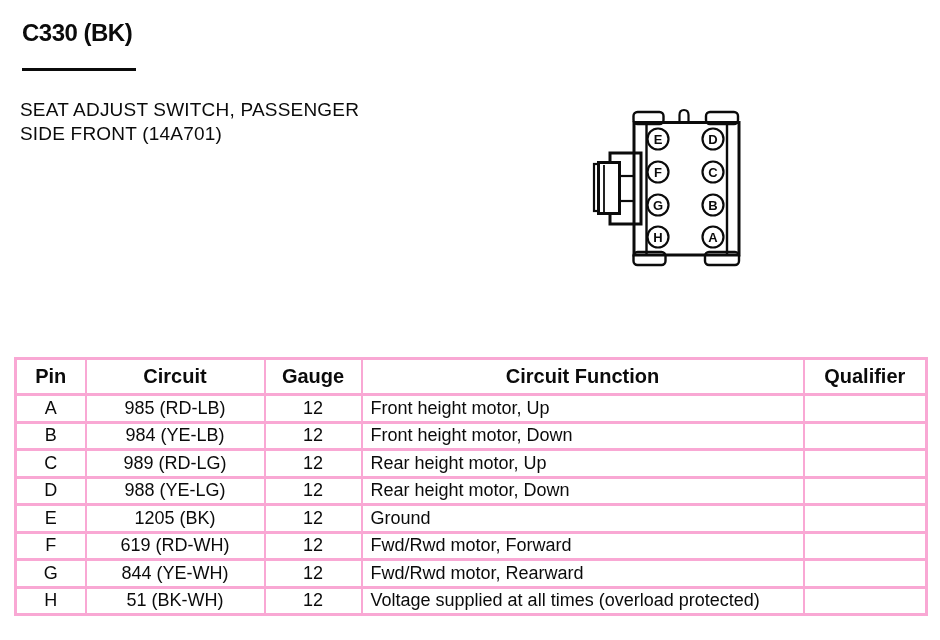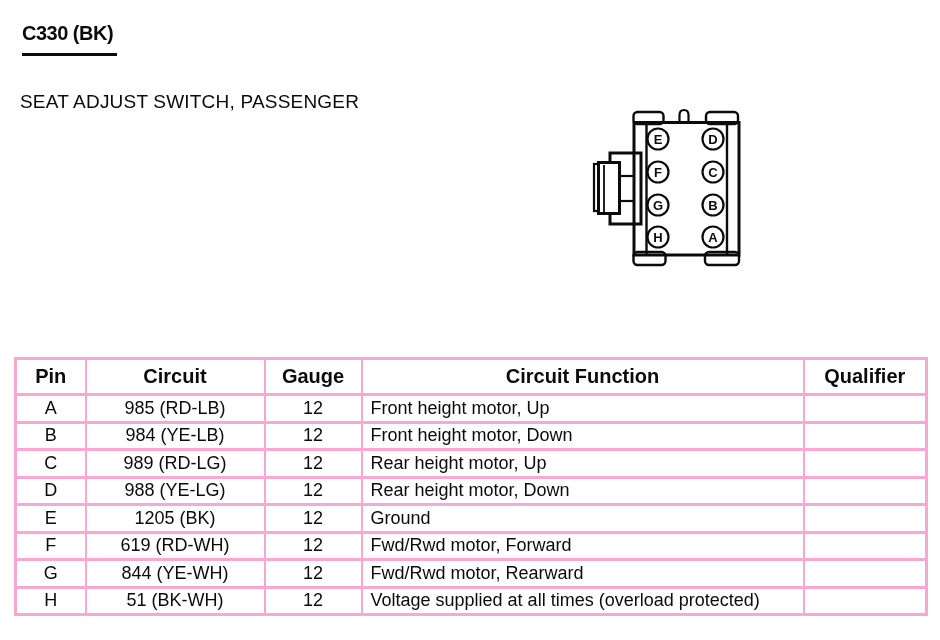--- a/index.html
+++ b/index.html
@@ -10,42 +10,42 @@
     height: 640px;
     background: #ffffff;
     overflow: hidden;
     font-family: "Liberation Sans", sans-serif;
     color: #0b0b0b;
   }
   .connector-id {
     position: absolute;
     left: 22px;
     top: 19px;
-    font-size: 20px;
+    font-size: 24px;
     font-weight: bold;
     line-height: 28px;
     letter-spacing: -0.5px;
     border-bottom: 3px solid #0b0b0b;
-    padding-bottom: 6px;
+    padding-bottom: 21px;
     padding-right: 4px;
     display: inline-block;
   }
   .part-number {
     position: absolute;
     left: 20px;
     top: 64px;
     font-size: 27px;
     font-weight: bold;
     line-height: 30px;
     letter-spacing: -0.5px;
   }
   .description {
     position: absolute;
     left: 20px;
-    top: 90px;
+    top: 98px;
     font-size: 19px;
     line-height: 23.5px;
     letter-spacing: 0.2px;
   }
   .connector-svg {
     position: absolute;
     left: 560px;
     top: 95px;
     width: 220px;
     height: 185px;
@@ -101,20 +101,21 @@
 </head>
 <body>
 
 <div class="page">
 
   <div class="connector-id">C330 (BK)</div>
 
 
   <div class="description">
     <div>SEAT ADJUST SWITCH, PASSENGER</div>
+    <div>SIDE FRONT (14A701)</div>
   </div>
 
   <svg class="connector-svg" viewBox="560 95 220 185">
 
     <rect x="634" y="122" width="105" height="133" fill="#ffffff" stroke="none"></rect>
 
     <rect class="outline" x="610" y="153" width="31" height="71" stroke-width="3"></rect>
     <rect class="outline" x="594" y="164" width="7" height="47" stroke-width="2.2"></rect>
     <rect class="outline" x="598.5" y="162.5" width="21" height="51" stroke-width="3"></rect>
     <line class="stroke-only" x1="604" y1="165" x2="604" y2="212" stroke-width="1.8"></line>

